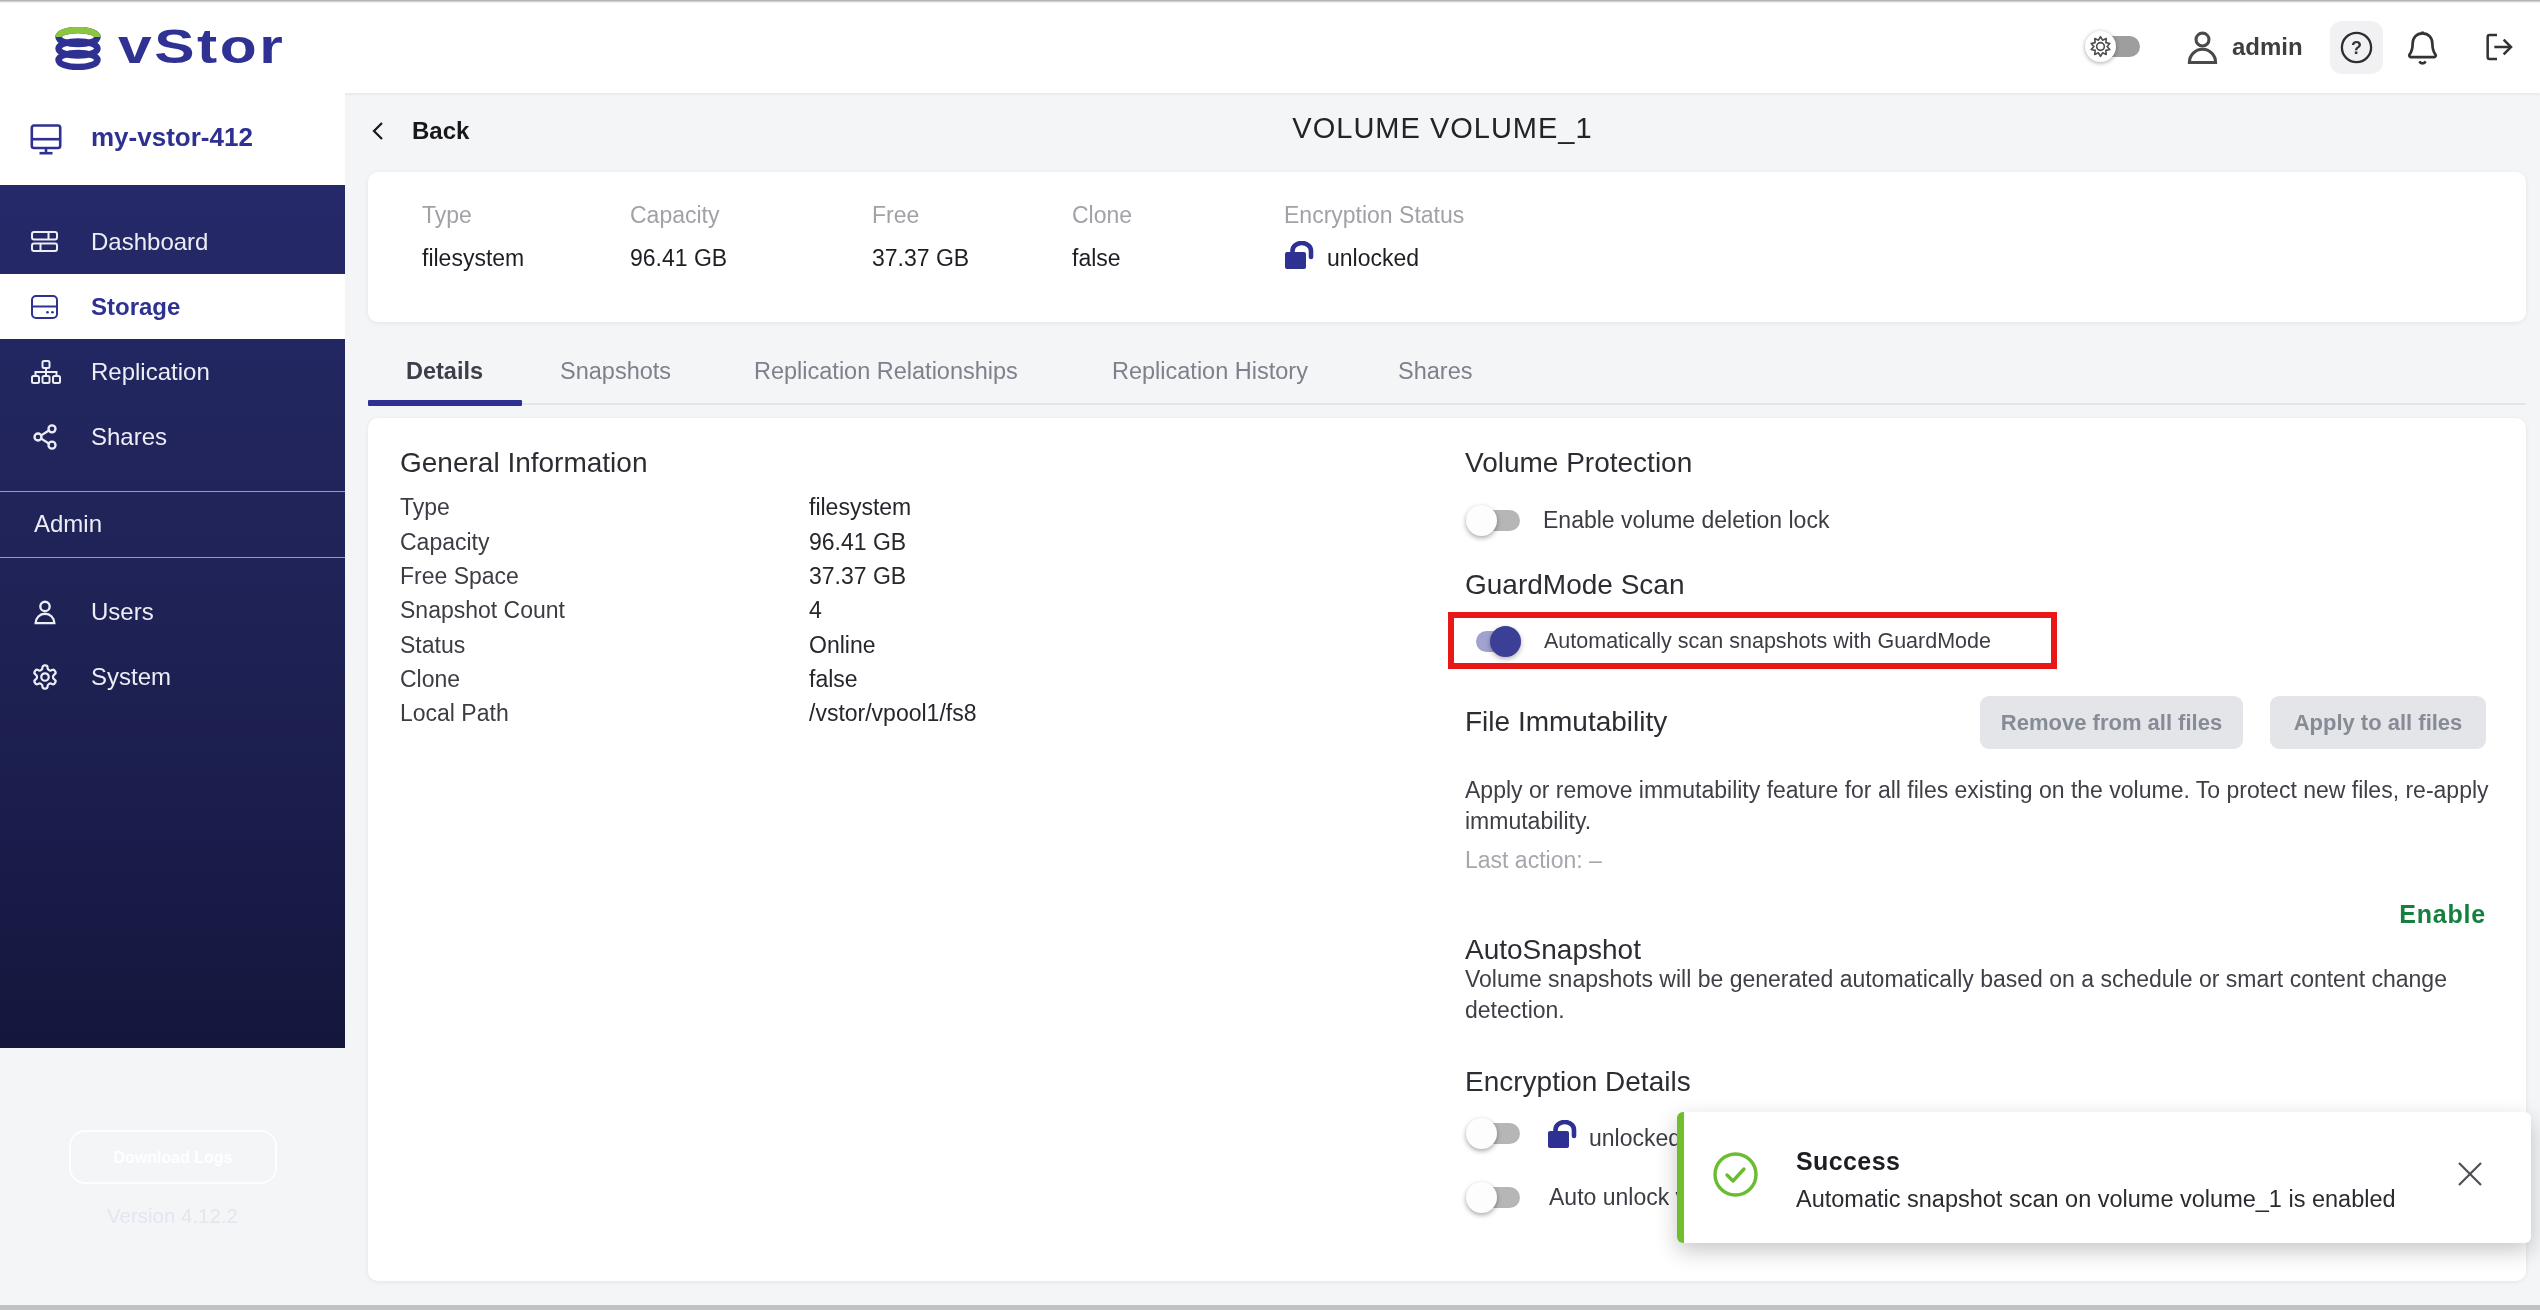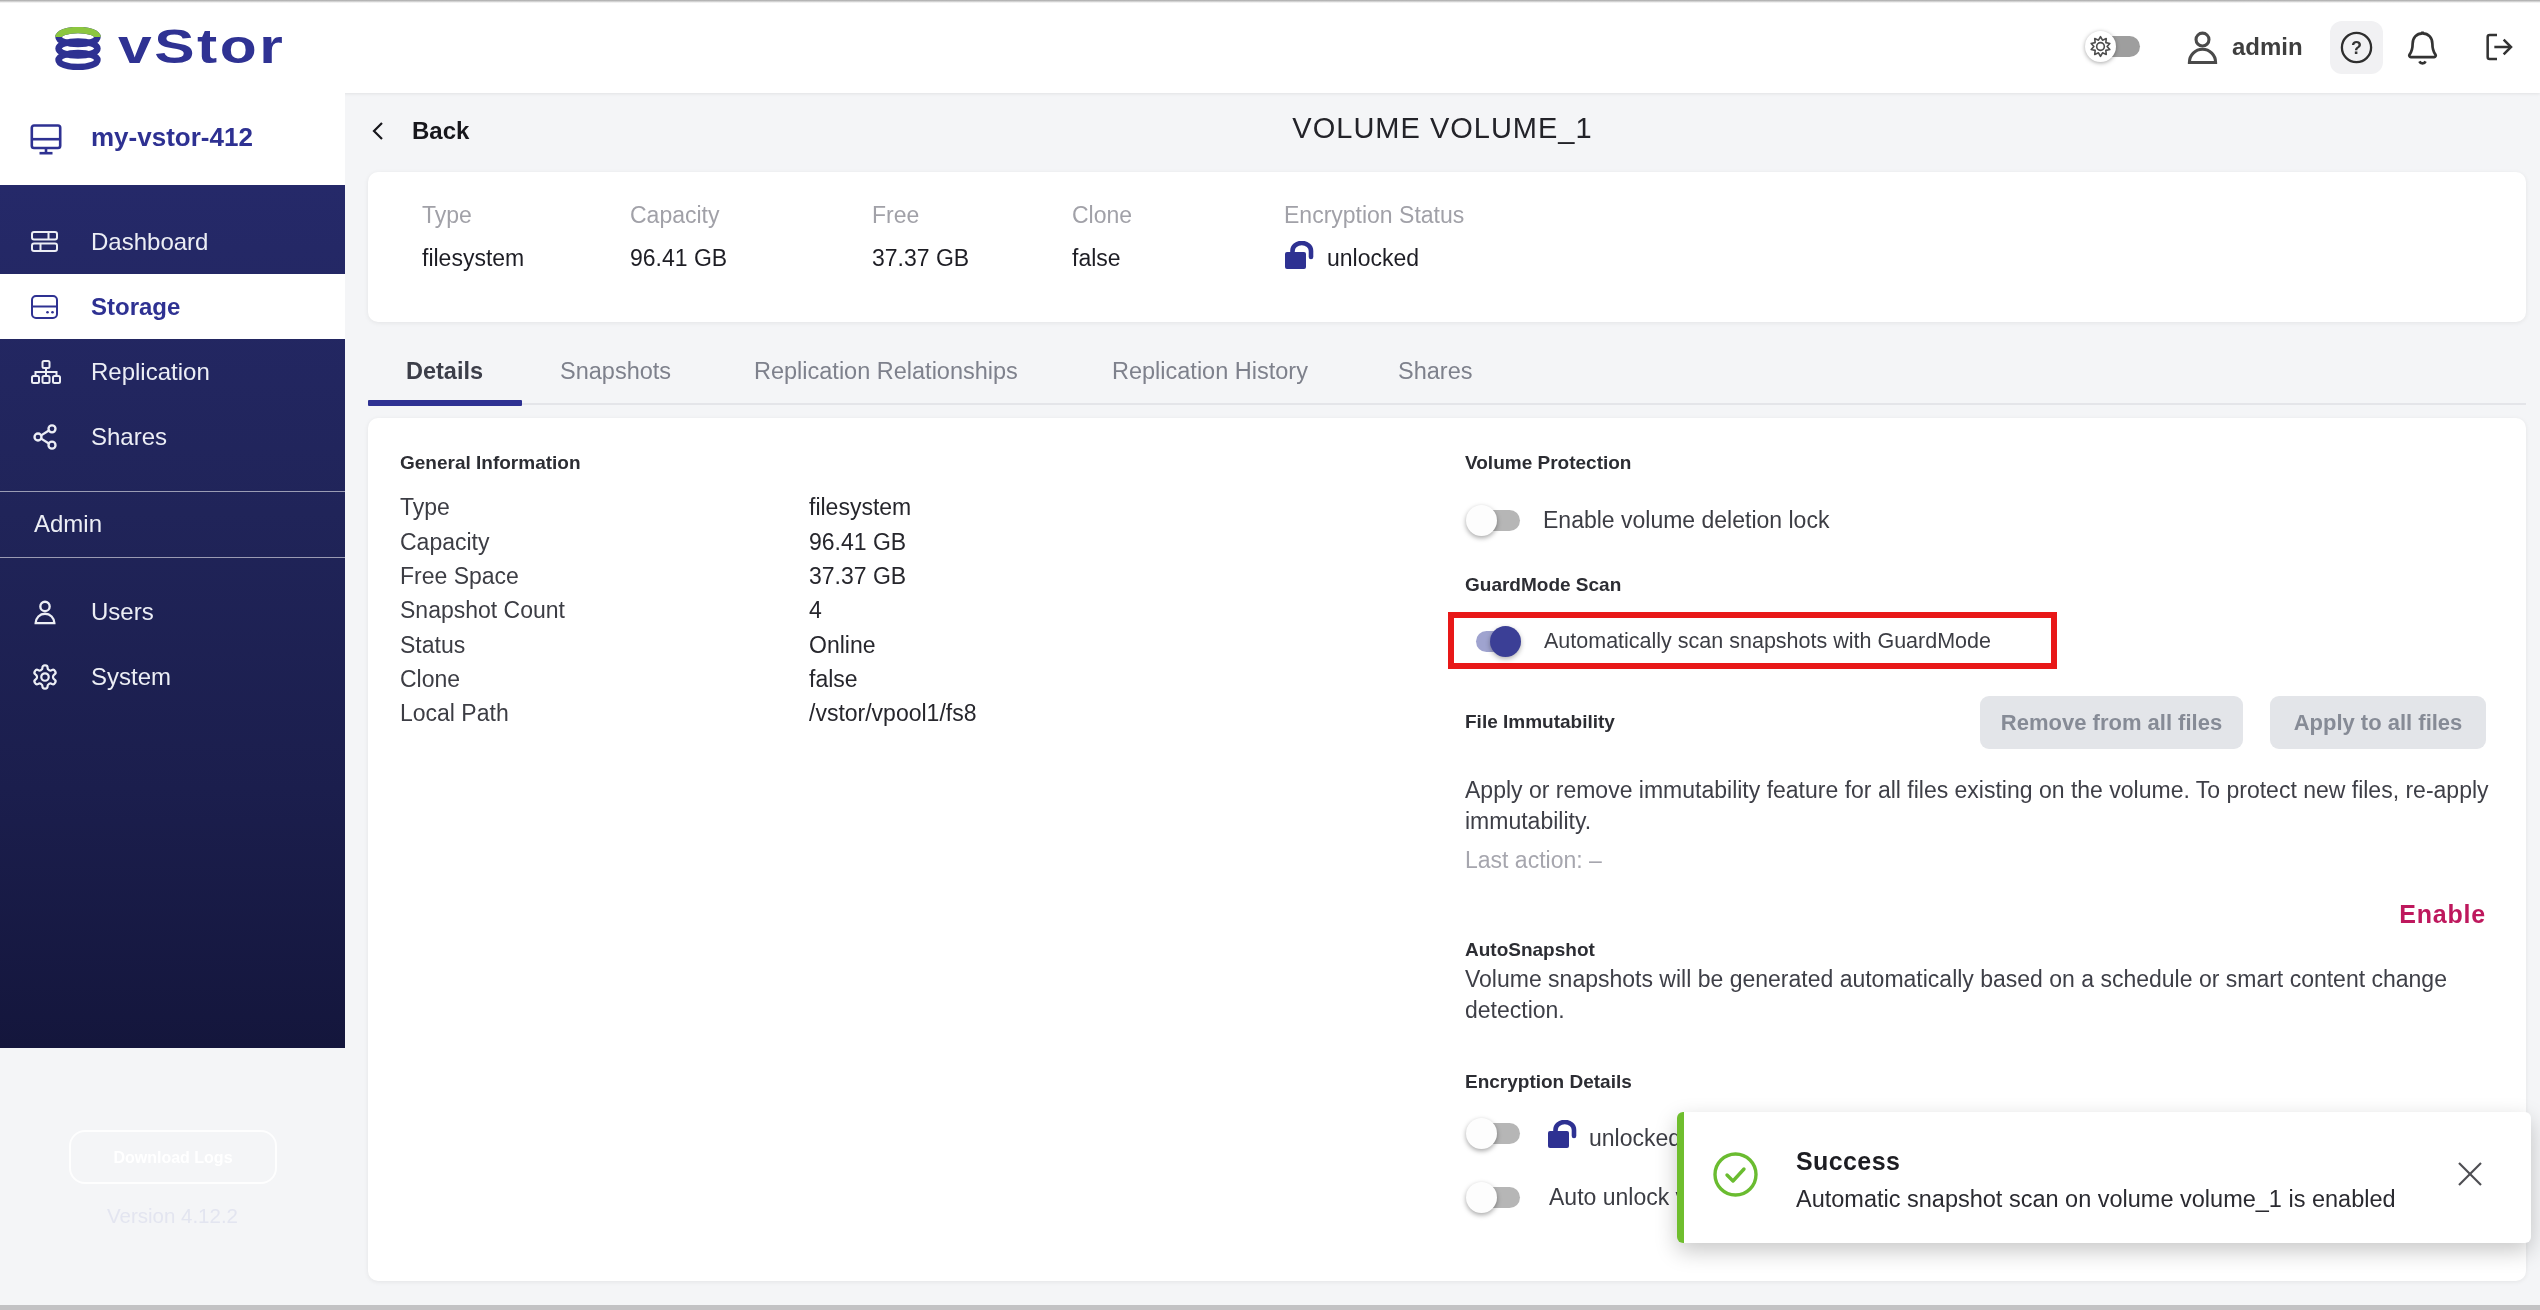--- a/index.html
+++ b/index.html
@@ -34,35 +34,35 @@
   .card { position:absolute; background:#fff; border-radius:10px; box-shadow:0 1px 5px rgba(0,0,0,0.07); }
   #sumcard { left:368px; top:172px; width:2158px; height:150px; }
   .sumlabel { position:absolute; top:215px; font-size:23px; color:#a1a1a8; }
   .sumval { position:absolute; top:258px; font-size:23px; color:#1d1d24; }
   
   .tab { position:absolute; top:371px; font-size:23.5px; color:#7e818c; }
   #tabactive { font-weight:bold; color:#3c3e49; }
   #tabline { left:368px; top:403px; width:2158px; height:1.5px; background:#e4e5e9; }
   #tabunder { left:368px; top:400px; width:154px; height:5.5px; background:#2e3192; border-radius:1px;}
   #maincard { left:368px; top:418px; width:2158px; height:863px; }
-  .h2 { position:absolute; font-size:19px; font-weight:bold; color:#2c2d33; }
+  .h2 { position:absolute; font-size:28px; font-weight:normal; color:#2c2d33; }
   .lbl { position:absolute; font-size:23px; color:#3c3d44; }
   .val { position:absolute; font-size:23px; color:#26262c; }
   
   .toggle { position:absolute; width:54px; height:31px; }
   .toggle .track { position:absolute; left:10px; top:5px; width:44px; height:21px; border-radius:11px; background:#b6b6b6; }
   .toggle .thumb { position:absolute; top:0px; width:31px; height:31px; border-radius:50%; background:#fdfdfd; box-shadow:0 2px 5px rgba(0,0,0,0.35); }
   .toggle.off .thumb { left:0; }
   .toggle.on .track { background:#9fa3cf; }
   .toggle.on .thumb { left:24px; background:#3b3f96; box-shadow:0 2px 5px rgba(0,0,0,0.3); }
   #redbox { left:1448px; top:612px; width:609px; height:57px; border:6px solid #e81818; }
   .gbtn { position:absolute; top:696px; height:53px; background:#e3e5e9; border-radius:9px; font-size:22px; font-weight:bold; color:#868b96; text-align:center; }
   .gbtn span { display:inline-block; line-height:53px; }
   .para { position:absolute; font-size:23px; color:#3e3f47; line-height:30.5px; }
-  #enable { position:absolute; font-size:25px; font-weight:bold; color:#be185d; letter-spacing:0.8px; }
+  #enable { position:absolute; font-size:25px; font-weight:bold; color:#15803d; letter-spacing:0.8px; }
   
   #toast { left:1677px; top:1112px; width:854px; height:131px; background:#fff; border-radius:6px; box-shadow:0 8px 22px rgba(0,0,0,0.22); z-index:40;}
   #toastbar { position:absolute; left:0; top:0; width:7px; height:131px; background:#6fbe2e; border-radius:6px 0 0 6px;}
   #toasttitle { position:absolute; left:119px; top:49px; transform:translateY(-50%); font-size:25px; font-weight:bold; color:#1d1d22; letter-spacing:0.4px;}
   #toastmsg { position:absolute; left:119px; top:87px; transform:translateY(-50%); font-size:23.5px; color:#2a2a30; }
   #botbar { left:0; top:1305px; width:2540px; height:5px; background:#c2c2c4; z-index:50;}
 </style>
 </head>
 <body>
   <div class="abs" id="topbar"></div>

